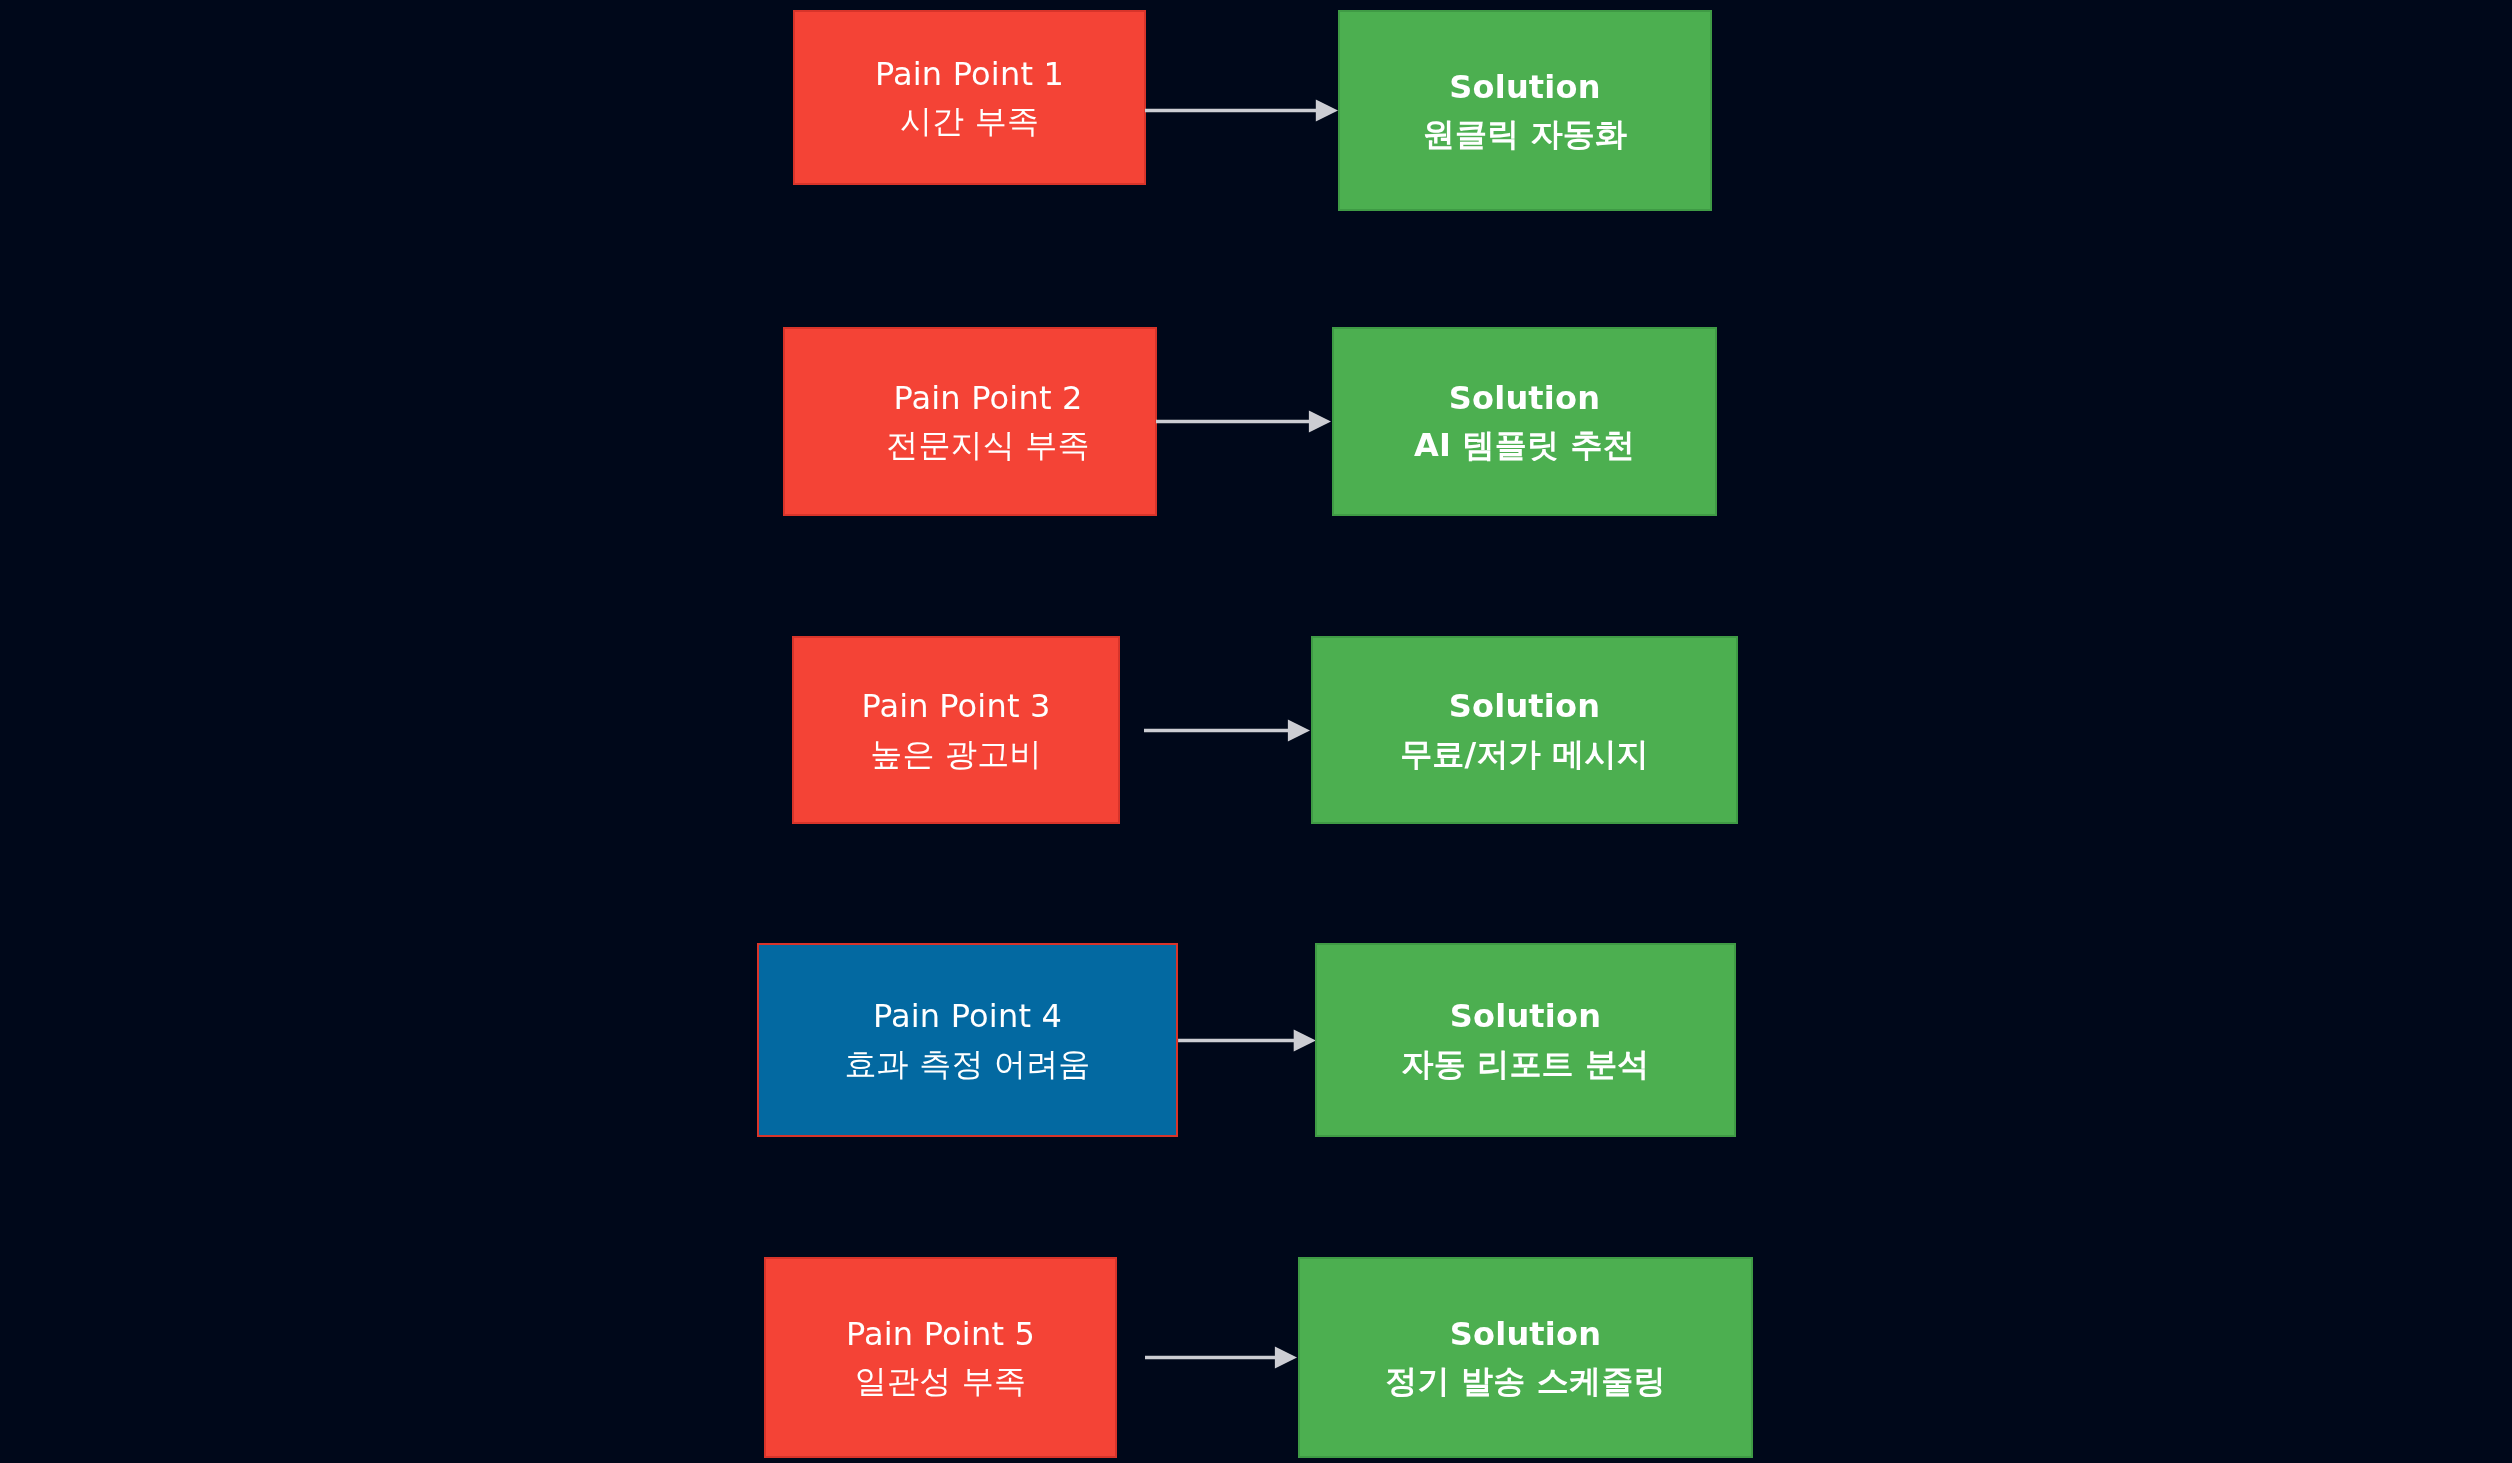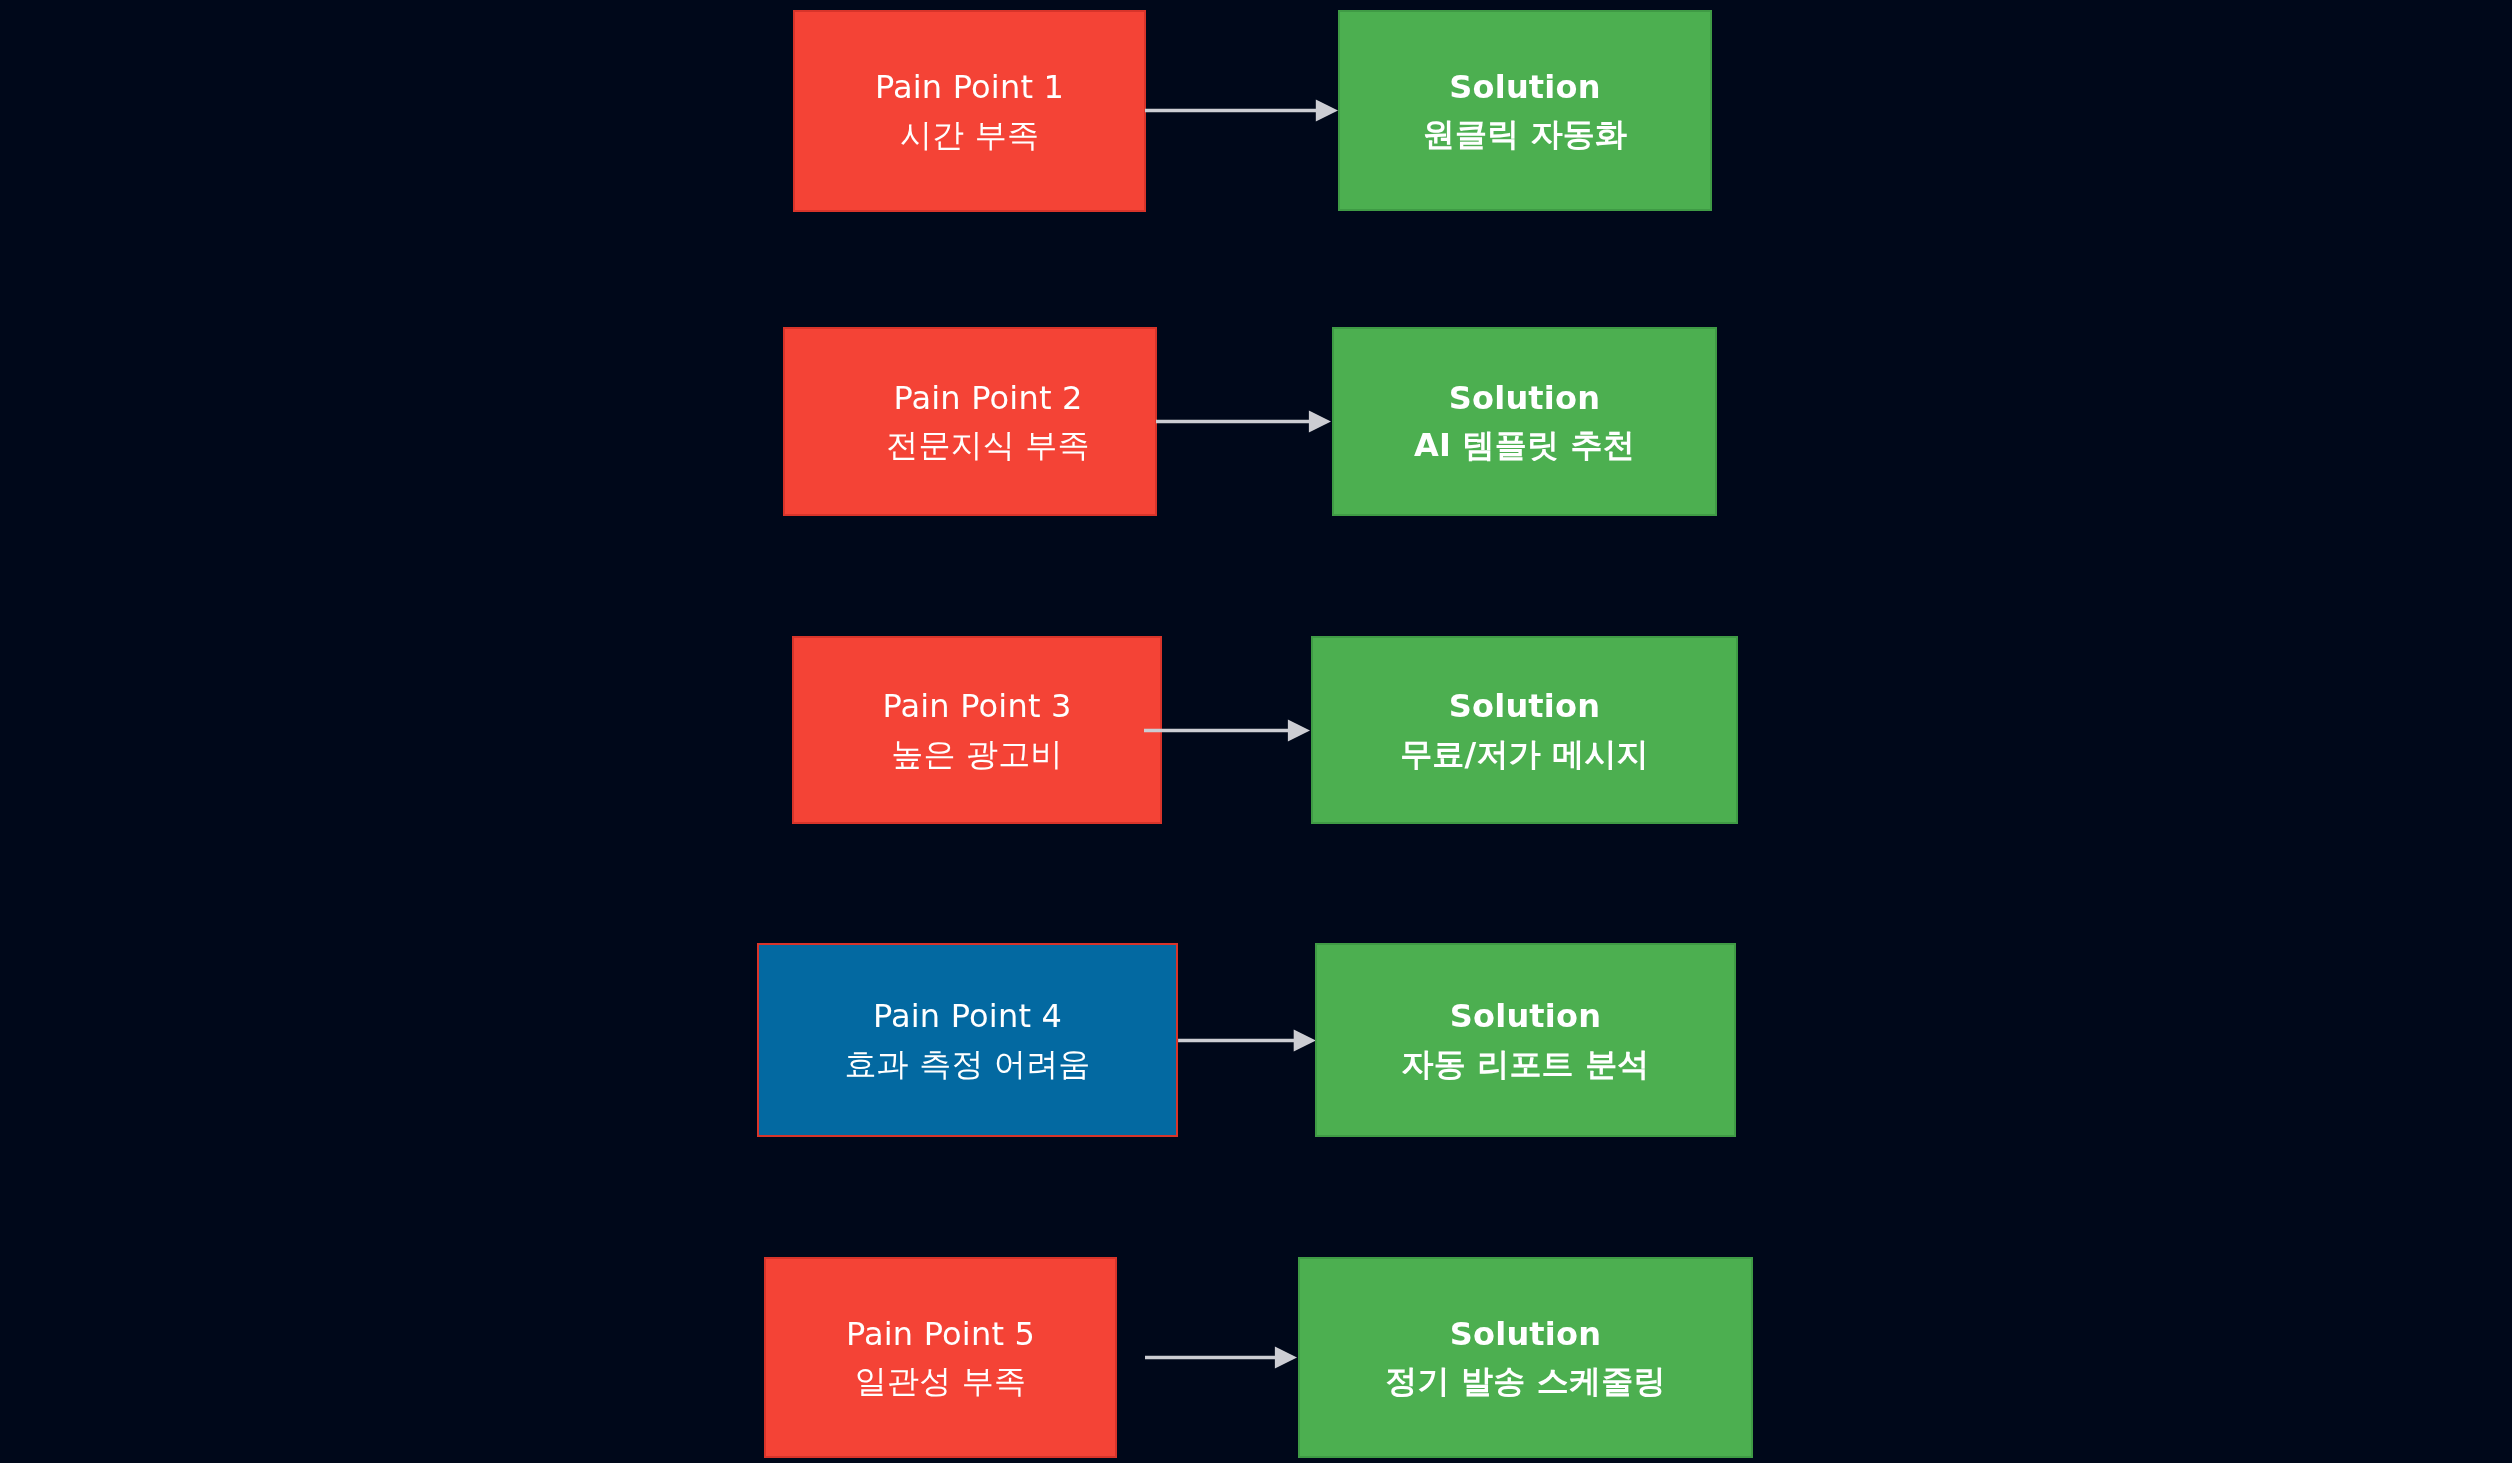--- a/index.html
+++ b/index.html
@@ -63,21 +63,21 @@
   .edge svg {
     display: block;
     overflow: visible;
   }
 </style>
 </head>
 <body style="background: rgb(0, 8, 26);">
 
 <div id="diagram" style="background: rgb(0, 8, 26);">
     <div class="row">
-      <div class="node pain" style="left: 793px; top: 10.2px; width: 353px; height: 202px; background: rgb(244, 67, 54); border-color: rgb(216, 52, 42);">
+      <div class="node pain" style="left: 793px; top: 10.2px; width: 353px; height: 175px; background: rgb(244, 67, 54); border-color: rgb(216, 52, 42);">
         <span class="line1">Pain Point 1</span>
         <span class="line2">시간 부족</span>
       </div>
       <div class="edge" style="left: 1145px; top: 92px; width: 193px;">
         <svg width="193" height="37" viewBox="0 0 209 40">
           <line x1="0" y1="20" x2="187" y2="20" stroke="#cccdd3" stroke-width="4"></line>
           <polygon points="185,8 209,20 185,32" fill="#cccdd3"></polygon>
         </svg>
       </div>
       <div class="node solution" style="left: 1338px; top: 10.2px; width: 374px; height: 201px; background: rgb(76, 175, 80); border-color: rgb(63, 155, 69);">
@@ -95,21 +95,21 @@
           <line x1="0" y1="20" x2="168" y2="20" stroke="#cccdd3" stroke-width="4"></line>
           <polygon points="166,8 190,20 166,32" fill="#cccdd3"></polygon>
         </svg>
       </div>
       <div class="node solution" style="left: 1332px; top: 327px; width: 385px; height: 189px; background: rgb(76, 175, 80); border-color: rgb(63, 155, 69);">
         <span class="line1">Solution</span>
         <span class="line2">AI 템플릿 추천</span>
       </div>
     </div>
     <div class="row">
-      <div class="node pain" style="left: 792px; top: 636px; width: 370px; height: 188px; background: rgb(244, 67, 54); border-color: rgb(216, 52, 42);">
+      <div class="node pain" style="left: 792px; top: 636px; width: 328px; height: 188px; background: rgb(244, 67, 54); border-color: rgb(216, 52, 42);">
         <span class="line1">Pain Point 3</span>
         <span class="line2">높은 광고비</span>
       </div>
       <div class="edge" style="left: 1144px; top: 712px; width: 166px;">
         <svg width="166" height="37" viewBox="0 0 180 40">
           <line x1="0" y1="20" x2="158" y2="20" stroke="#cccdd3" stroke-width="4"></line>
           <polygon points="156,8 180,20 156,32" fill="#cccdd3"></polygon>
         </svg>
       </div>
       <div class="node solution" style="left: 1311px; top: 636px; width: 427px; height: 188px; background: rgb(76, 175, 80); border-color: rgb(63, 155, 69);">

